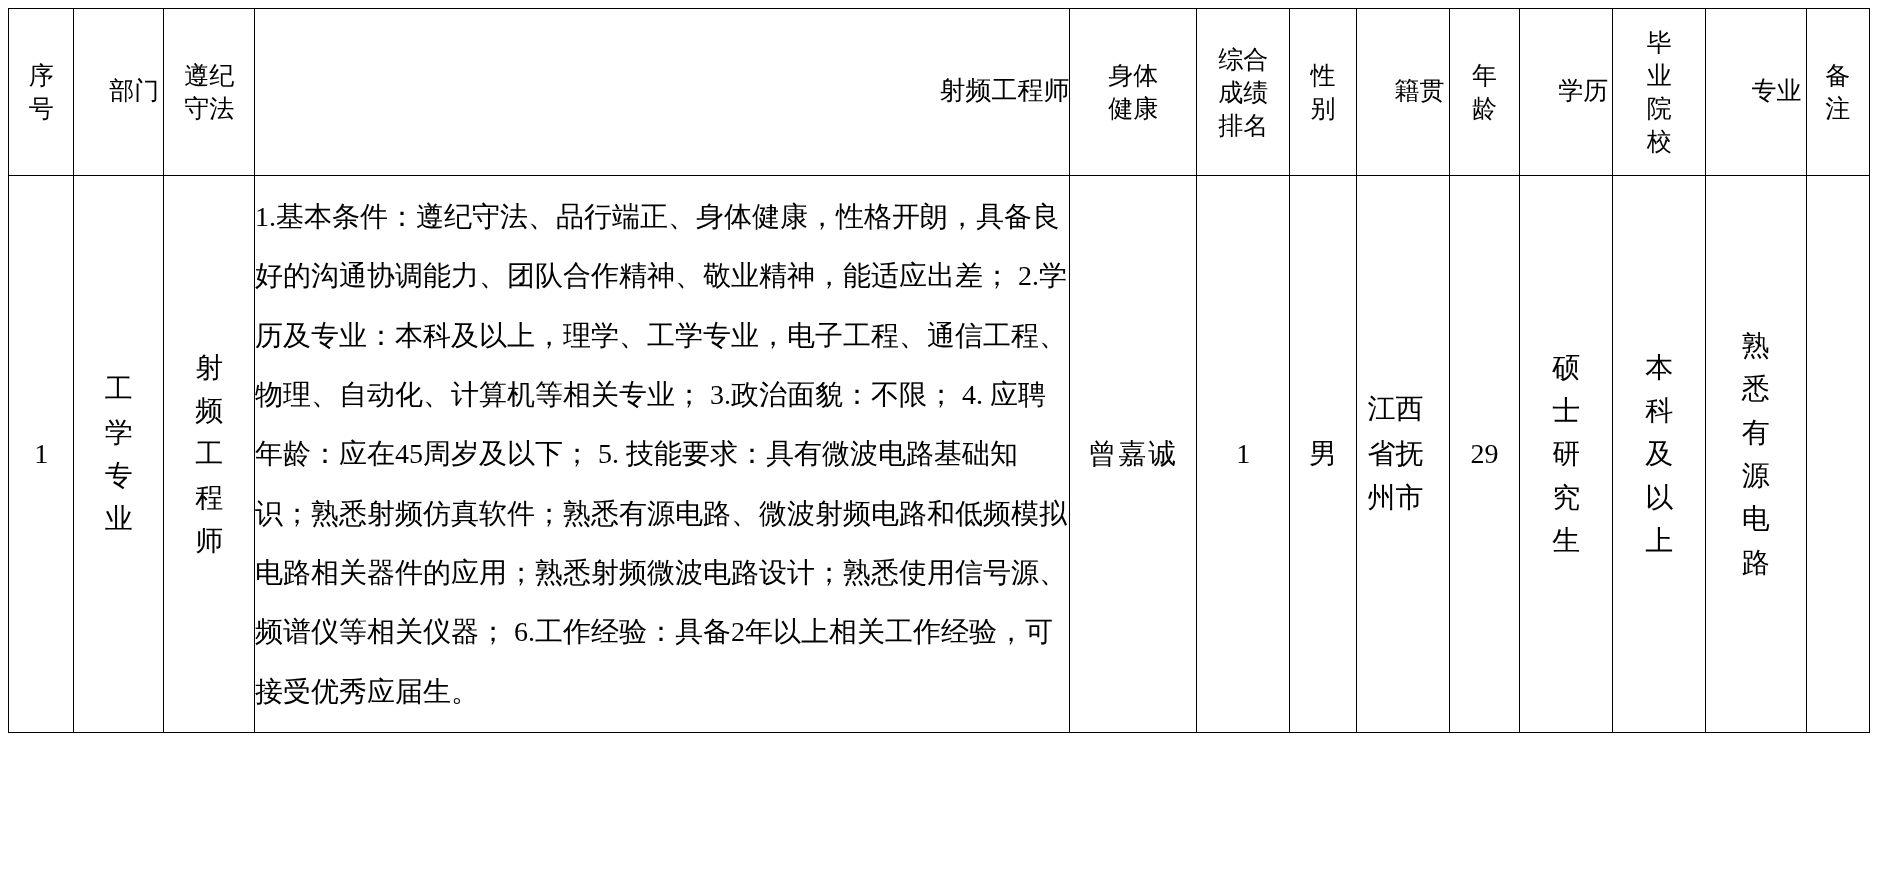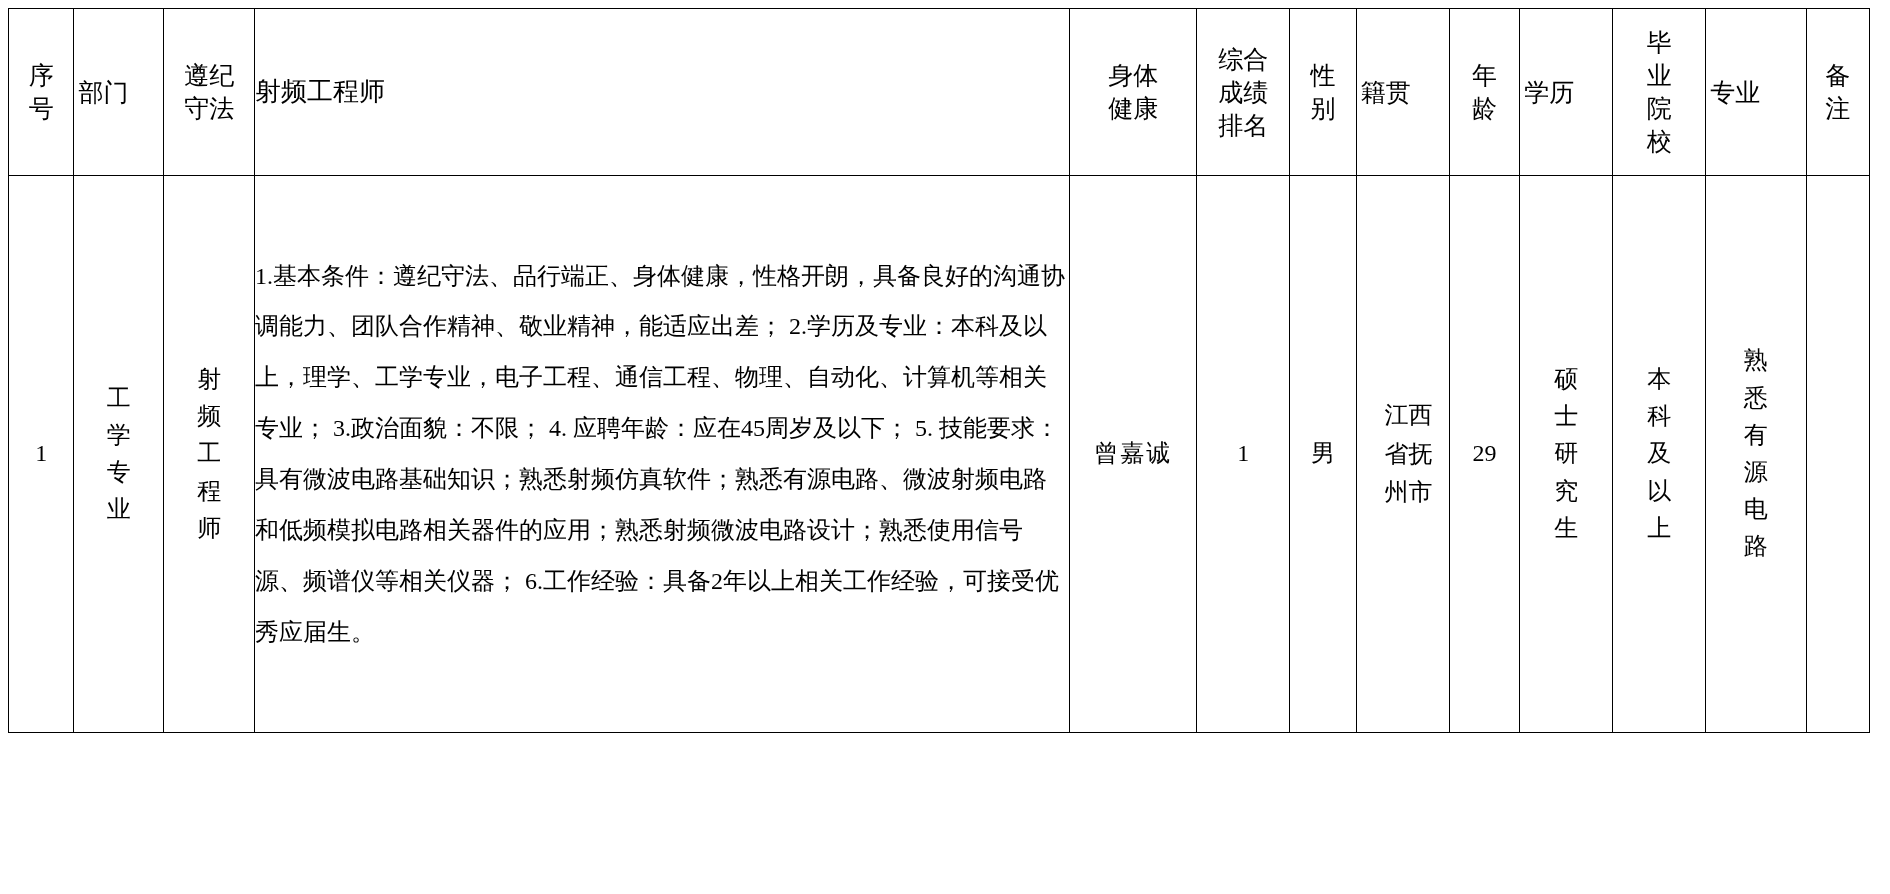--- a/index.html
+++ b/index.html
@@ -52,31 +52,32 @@
     text-align: center;
     word-break: break-all;
   }
   .narrow-3 {
     width: 2.4em;
     margin: 0 auto;
     text-align: center;
     word-break: break-all;
   }
   .hdr-center {
-    text-align: left;
+    text-align: right;
     font-size: 25px;
+    font-family: Liberation Mono, monospace;
   }
   .hdr-big {
     font-size: 26px;
   }
 
   
   tr.body-row td {
     height: 556px;
-    font-size: 24px;
+    font-size: 28px;
   }
   .req-cell {
     text-align: left;
     padding: 14px 16px 14px 16px;
     font-size: 24px;
     line-height: 2.12;
     vertical-align: top;
   }
   .c-center {
     text-align: center;
@@ -86,21 +87,21 @@
   .stack-2 {
     width: 1.2em;
     margin: 0 auto;
     text-align: center;
     word-break: break-all;
     line-height: 1.55;
   }
   .stack-3 {
     width: 2.5em;
     margin: 0 auto;
-    text-align: right;
+    text-align: left;
     word-break: break-all;
     line-height: 1.6;
   }
   .name-cell {
     letter-spacing: 2px;
   }
 </style>
 </head>
 <body>
 

